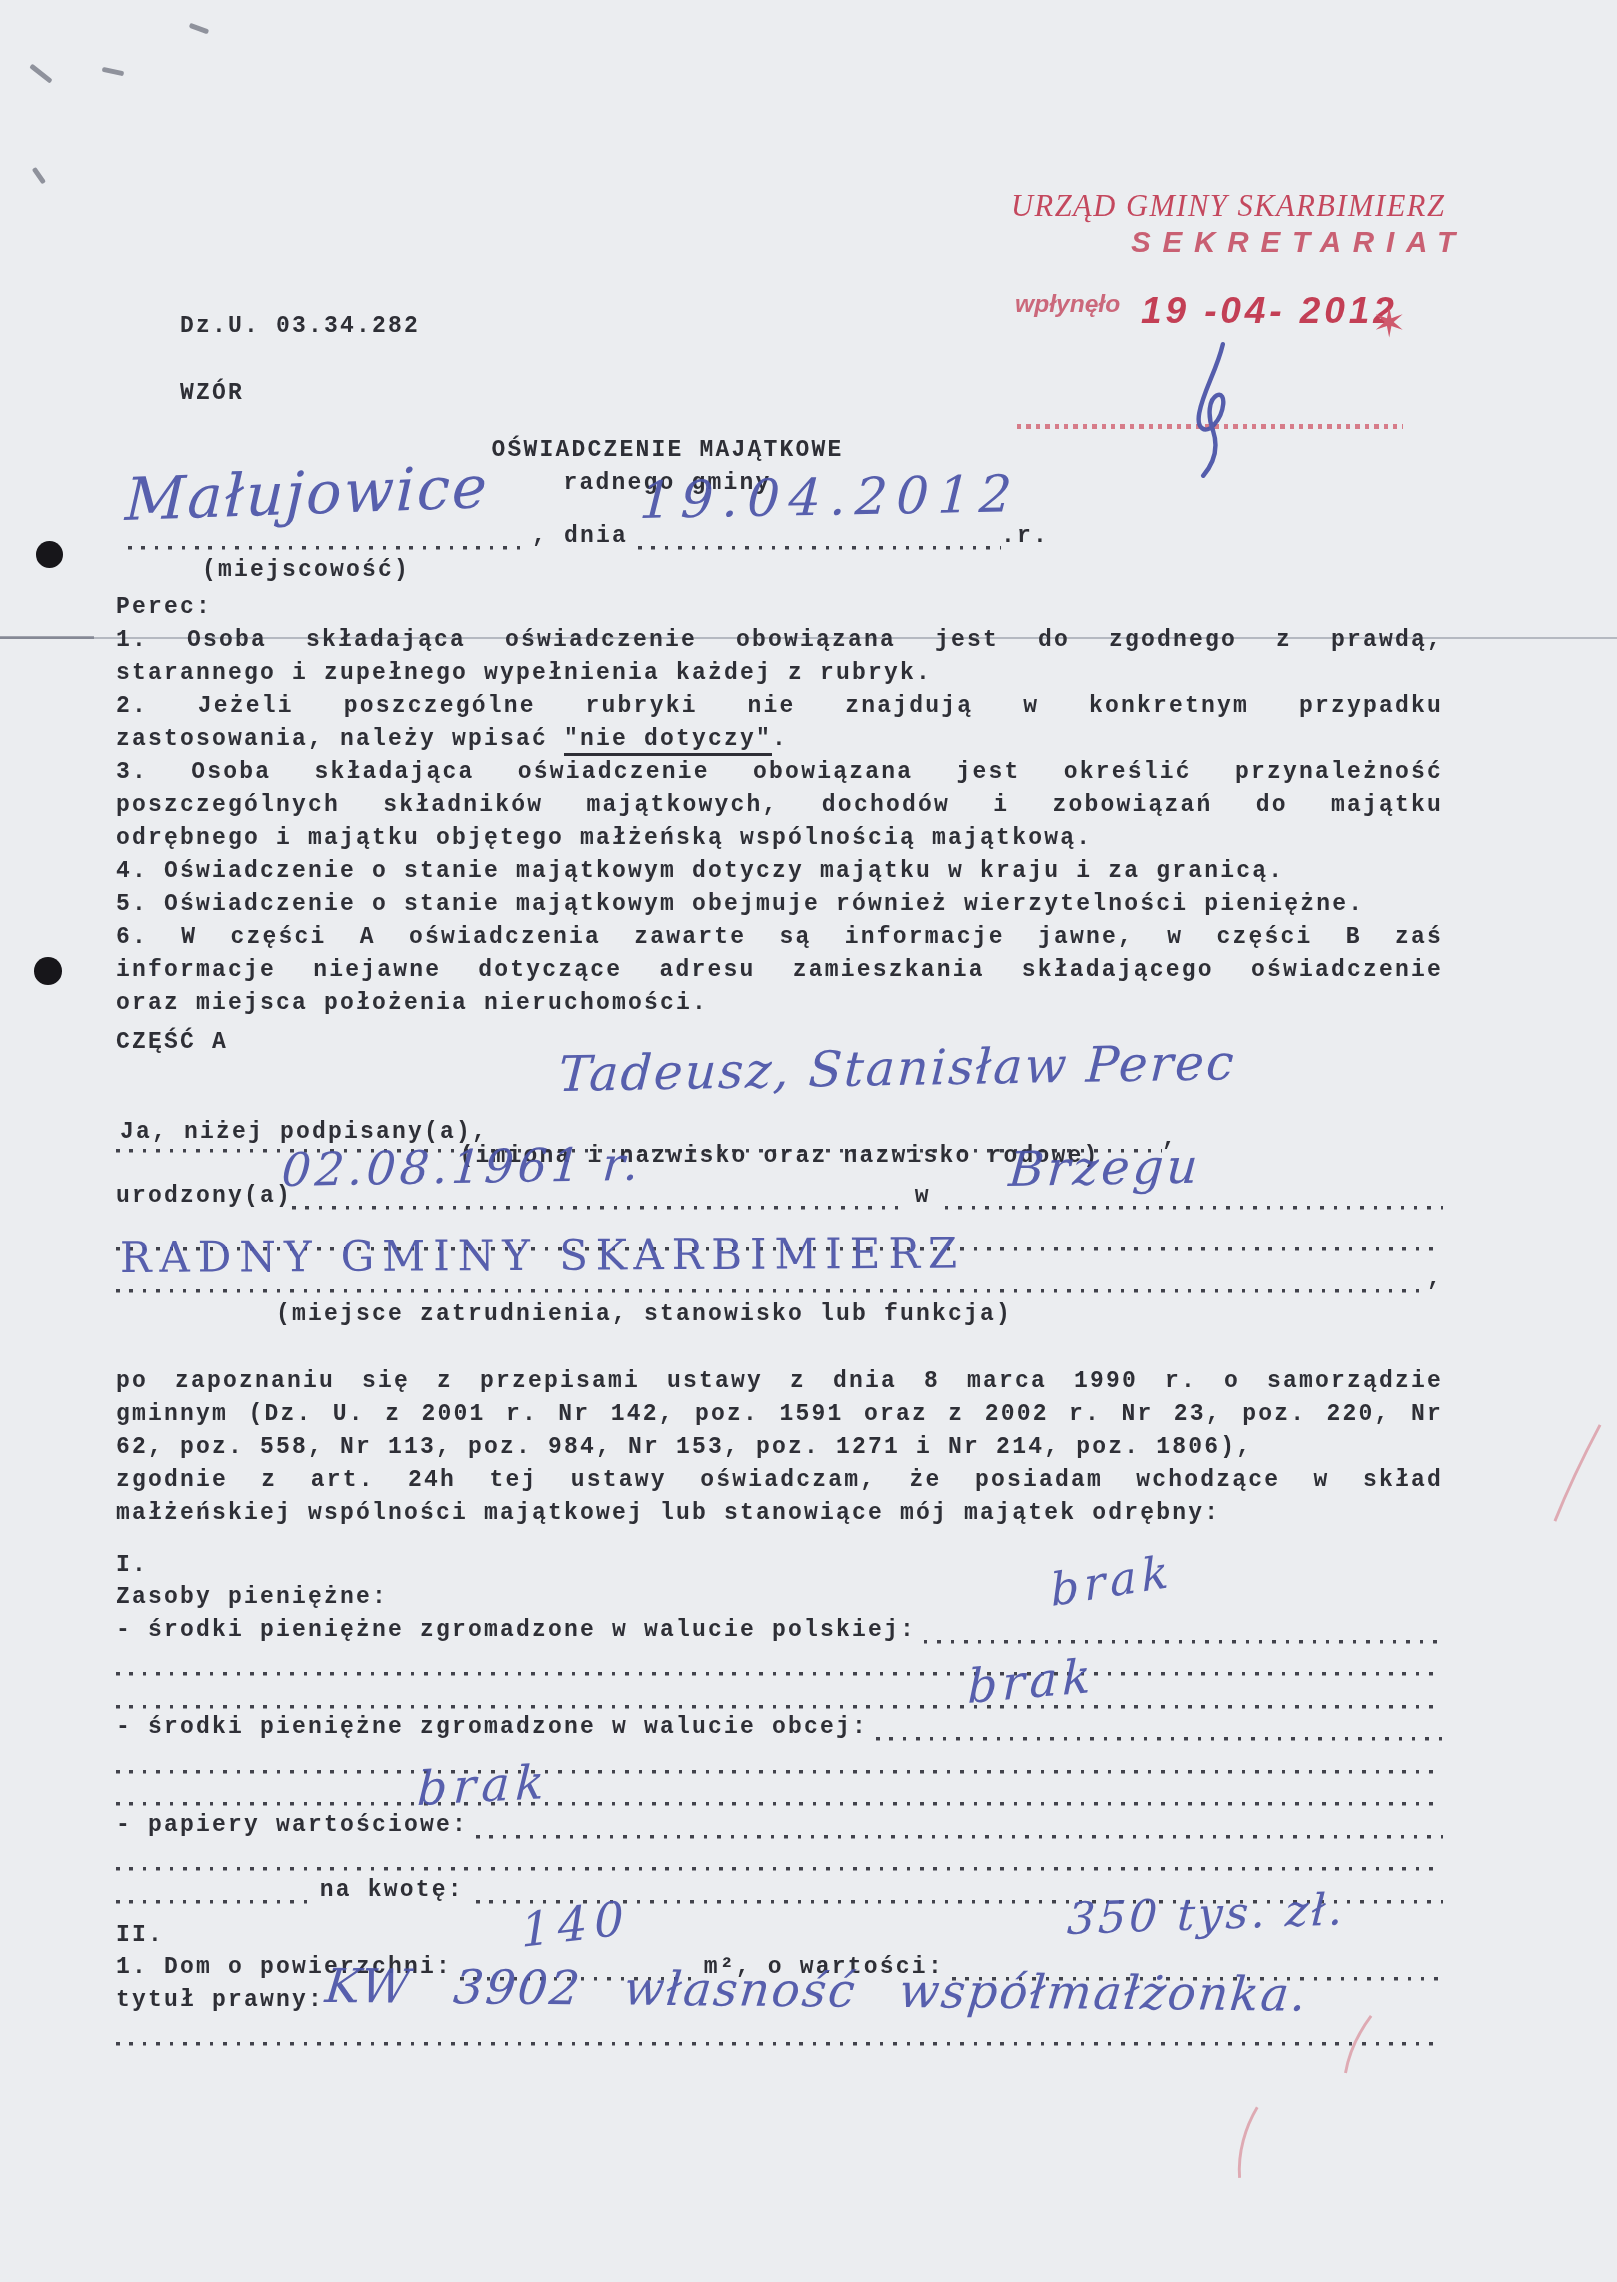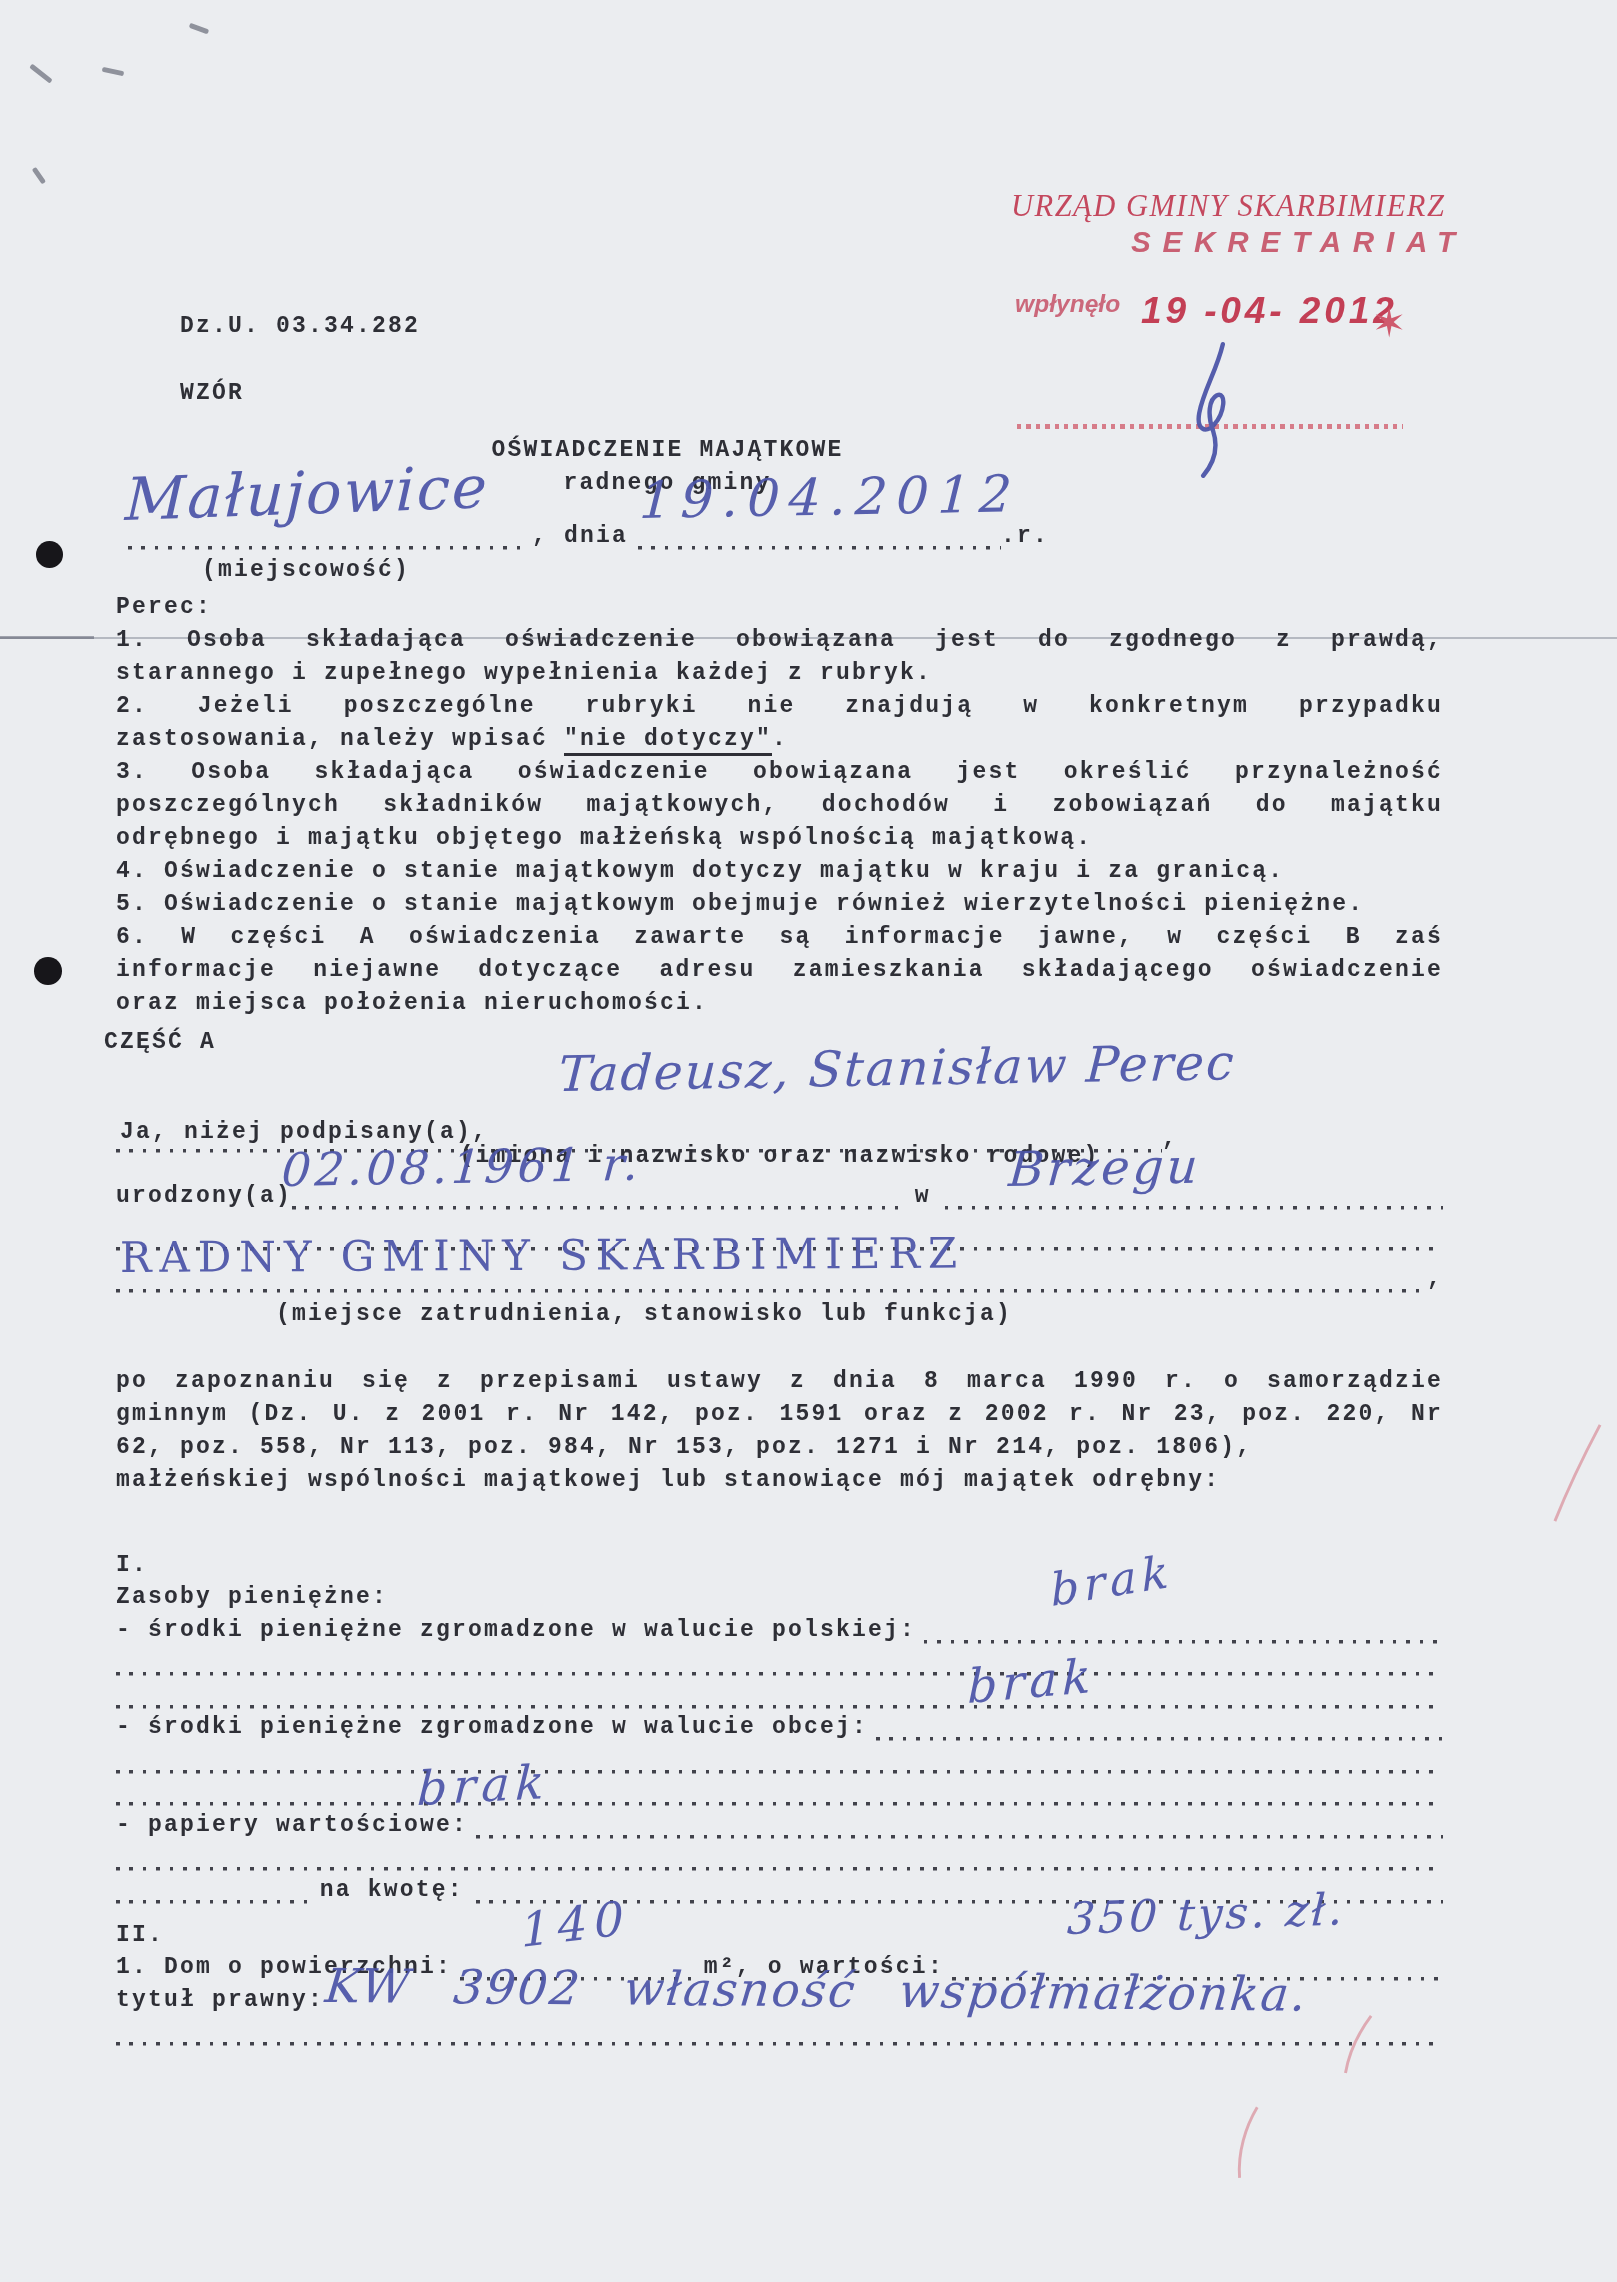--- a/index.html
+++ b/index.html
@@ -122,21 +122,21 @@
     <div class="ln just">3. Osoba składająca oświadczenie obowiązana jest określić przynależność</div>
     <div class="ln just">poszczególnych składników majątkowych, dochodów i zobowiązań do majątku</div>
     <div class="ln">odrębnego i majątku objętego małżeńską wspólnością majątkową.</div>
     <div class="ln">4. Oświadczenie o stanie majątkowym dotyczy majątku w kraju i za granicą.</div>
     <div class="ln">5. Oświadczenie o stanie majątkowym obejmuje również wierzytelności pieniężne.</div>
     <div class="ln just">6. W części A oświadczenia zawarte są informacje jawne, w części B zaś</div>
     <div class="ln just">informacje niejawne dotyczące adresu zamieszkania składającego oświadczenie</div>
     <div class="ln">oraz miejsca położenia nieruchomości.</div>
   </div>
 
-  <div class="typed" style="left:104px;top:1026px;text-align:right;">CZĘŚĆ A</div>
+  <div class="typed" style="left:116px;top:1026px;text-align:right;">CZĘŚĆ A</div>
 
   <div class="typed" style="left:120px;top:1084px;margin-top:32px;">Ja, niżej podpisany(a),</div>
   <div class="row" style="top:1123px;">
     <div class="dots fx" style="width:1046px;"></div>
     <span class="lab">,</span>
   </div>
   <div class="typed" style="left:116px;top:1140px;width:1327px;text-align:center;">(imiona i nazwisko oraz nazwisko rodowe)</div>
 
   <div class="hw" style="left:557px;top:1046px;font-size:49px;letter-spacing:2px;transform:rotate(-1deg) skewX(-4deg);">Tadeusz, Stanisław Perec</div>
 
@@ -156,20 +156,21 @@
     <div class="dots"></div>
     <span class="lab">,</span>
   </div>
   <div class="hw" style="left:120px;top:1233px;font-size:42px;letter-spacing:7.9px;font-style:normal;transform:rotate(-0.3deg);">RADNY GMINY SKARBIMIERZ</div>
   <div class="typed" style="left:276px;top:1298px;width:670px;text-align:center;">(miejsce zatrudnienia, stanowisko lub funkcja)</div>
 
   <div class="block" style="top:1365px;">
     <div class="ln just">po zapoznaniu się z przepisami ustawy z dnia 8 marca 1990 r. o samorządzie</div>
     <div class="ln just">gminnym (Dz. U. z 2001 r. Nr 142, poz. 1591 oraz z 2002 r. Nr 23, poz. 220, Nr</div>
     <div class="ln">62, poz. 558, Nr 113, poz. 984, Nr 153, poz. 1271 i Nr 214, poz. 1806),</div>
+    <div class="ln just">zgodnie z art. 24h tej ustawy oświadczam, że posiadam wchodzące w skład</div>
     <div class="ln">małżeńskiej wspólności majątkowej lub stanowiące mój majątek odrębny:</div>
   </div>
 
   <div class="typed" style="left:116px;top:1549px;">I.</div>
   <div class="typed" style="left:116px;top:1581px;">Zasoby pieniężne:</div>
 
   <div class="row" style="top:1614px;">
     <span class="lab">- środki pieniężne zgromadzone w walucie polskiej:</span>
     <div class="dots" style="margin-left:7.9px;"></div>
   </div>

